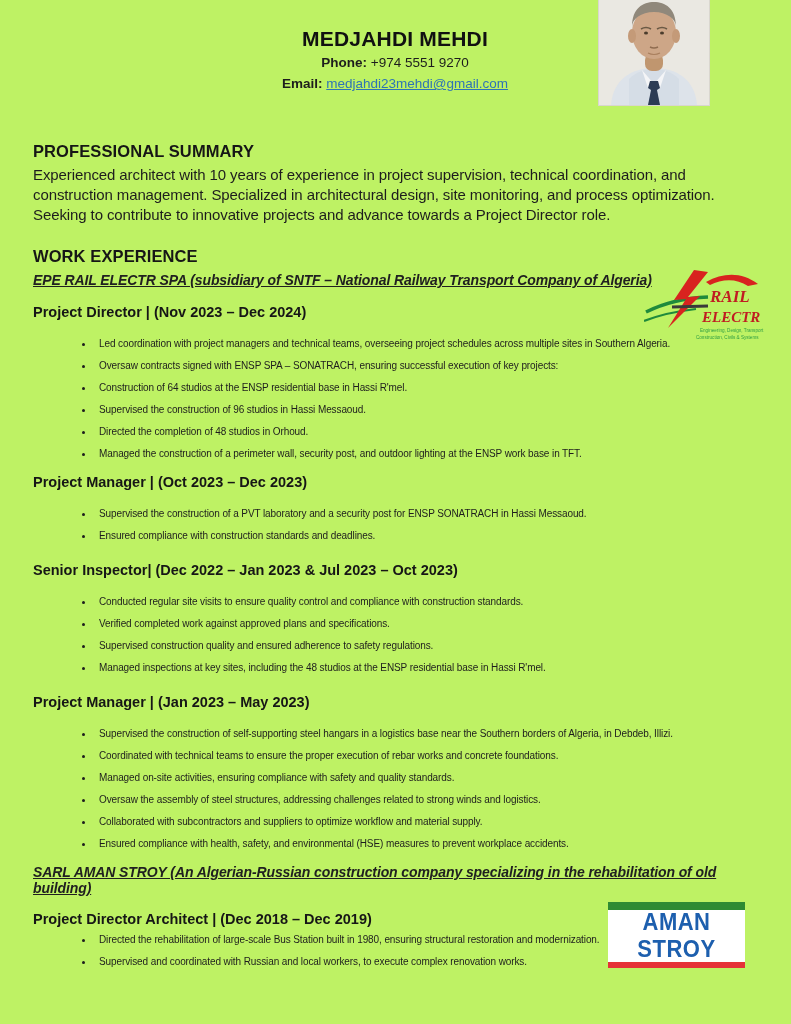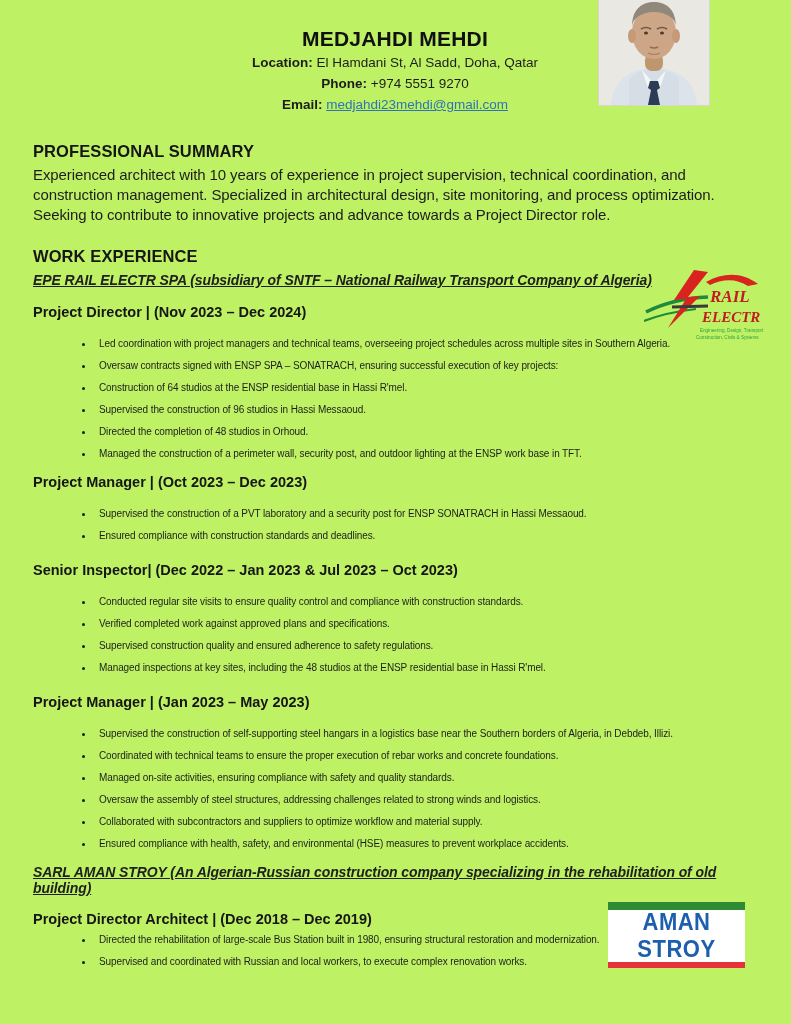--- a/index.html
+++ b/index.html
@@ -70,21 +70,20 @@
   }
 </style>
 </head>
 <body>
 
 <div class="page">
 
   <div class="content">
     <div class="header">
       <div class="name">MEDJAHDI MEHDI</div>
-      <div class="contact-line"><b>Location:</b><span> El Hamdani St, Al Sadd, Doha, Qatar</span></div>
       <div class="contact-line"><b>Phone:</b><span> +974 5551 9270</span></div>
       <div class="contact-line"><b>Email:</b> <a class="email-link">medjahdi23mehdi@gmail.com</a></div>
 
       <div class="photo-frame">
         <svg width="110" height="114" viewBox="0 0 110 114">
           <rect width="110" height="114" fill="#eae8e2"></rect>
           <path d="M12 114 C14 88 33 77 55 77 C77 77 96 88 98 114 Z" fill="#dde3ea"></path>
           <path d="M30 88 C38 80 48 78 55 78 C62 78 72 80 80 88 L80 114 L30 114 Z" fill="#d5dde6"></path>
           <path d="M43 79 L55 93 L49 97 Z" fill="#f4f5f7"></path>
           <path d="M67 79 L55 93 L61 97 Z" fill="#f4f5f7"></path>

